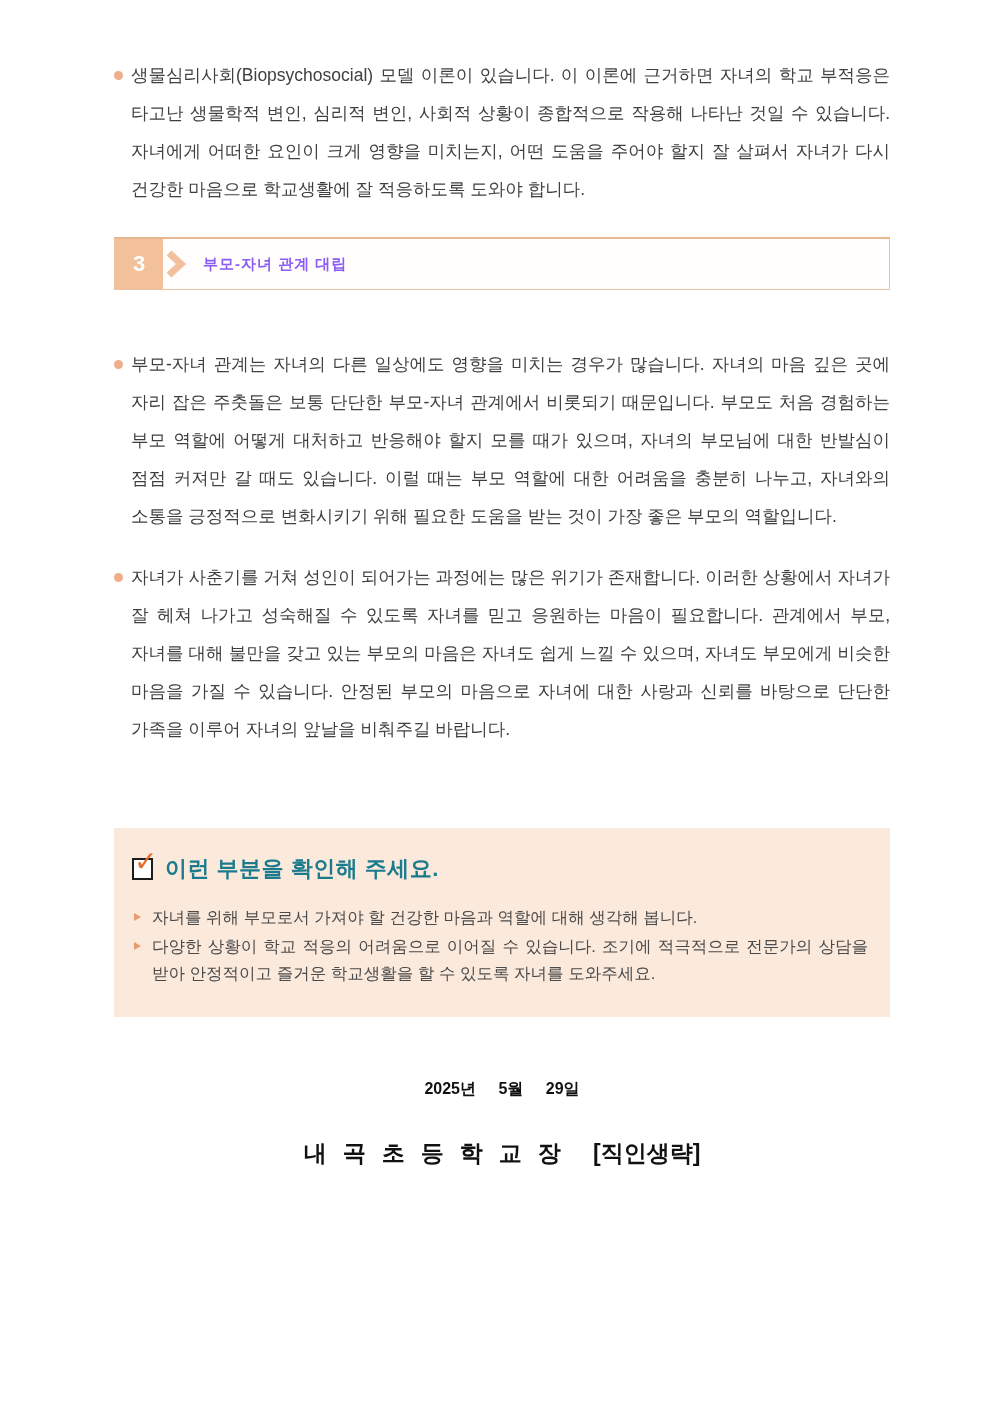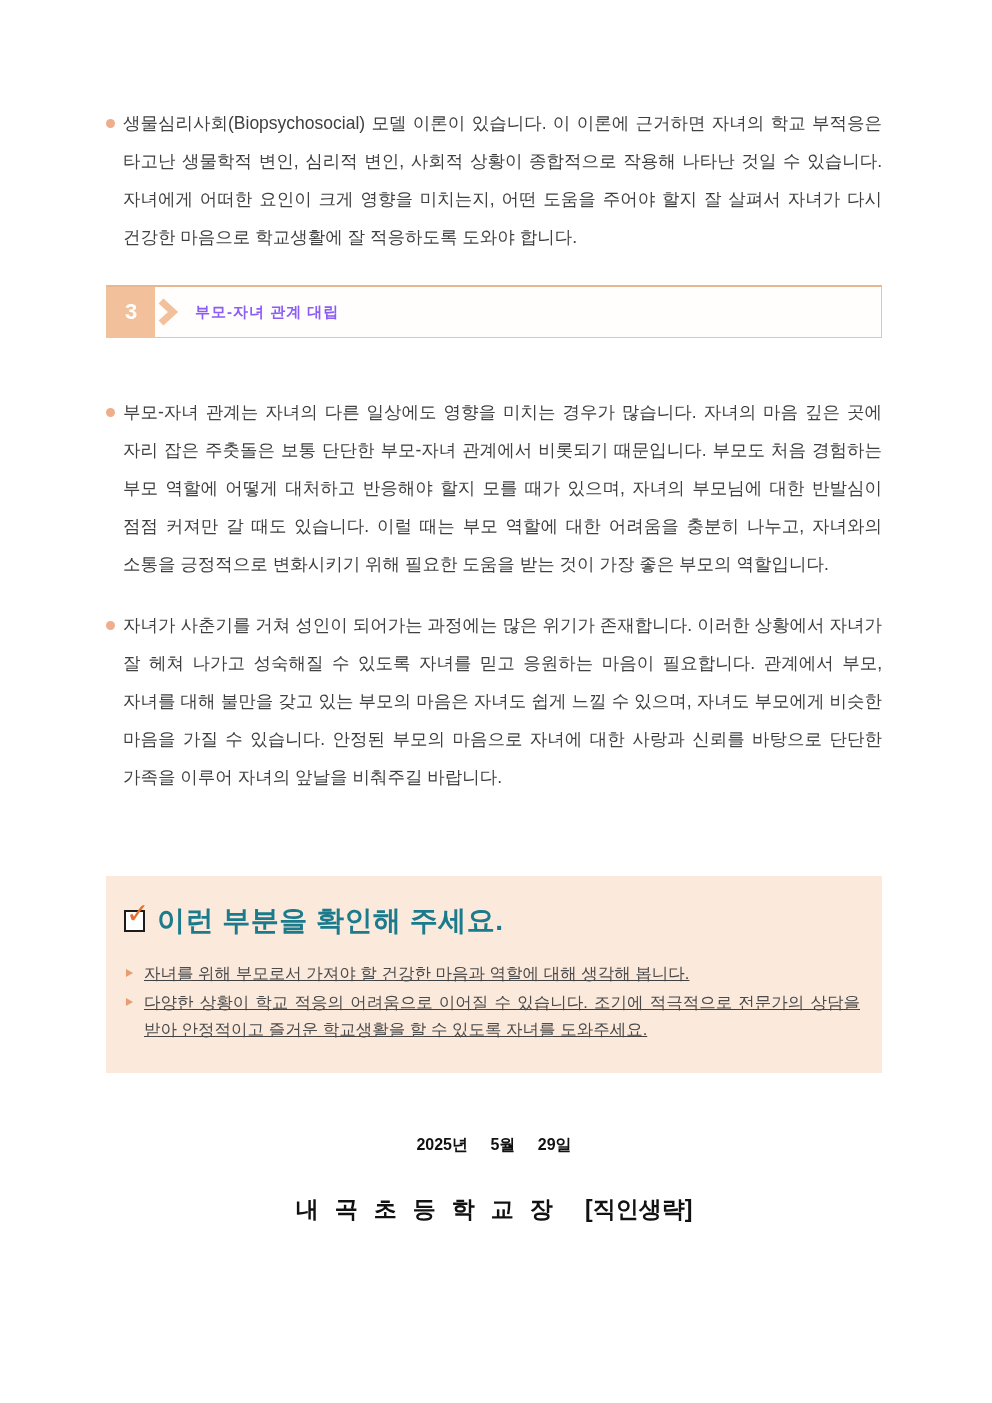--- a/index.html
+++ b/index.html
@@ -6,21 +6,22 @@
   html, body {
     width: 992px; height: 1403px;
     background: #ffffff;
     font-family: "Liberation Sans", "DejaVu Sans", sans-serif;
     color: #404040;
     overflow: hidden;
   }
   .page {
     position: relative;
     width: 984px; height: 1403px;
-    padding: 104px 102px 0 106px;
+    padding: 56px 102px 0 106px;
+    margin-left: 8px;
   }
 
   
   .bullet-para {
     position: relative;
     padding-left: 17px;
     font-size: 17.5px;
     line-height: 38px;
     text-align: justify;
     word-break: keep-all;
@@ -94,25 +95,25 @@
   .note-check {
     position: absolute;
     left: 0px; top: -12px;
     color: #e2702a;
     font-size: 28px;
     font-weight: bold;
     line-height: 1;
   }
   .note-title {
     color: #1b7b8c;
-    font-size: 28px;
+    font-size: 22px;
     font-weight: bold;
     letter-spacing: 0.5px;
   }
-  .note-items { margin-top: 20px; text-decoration: underline; }
+  .note-items { margin-top: 20px; }
   .note-item {
     position: relative;
     padding-left: 20px;
     font-size: 16.5px;
     line-height: 27px;
     text-align: justify;
     word-break: keep-all;
     color: #4a4a4a;
   }
   .note-item + .note-item { margin-top: 2px; }

